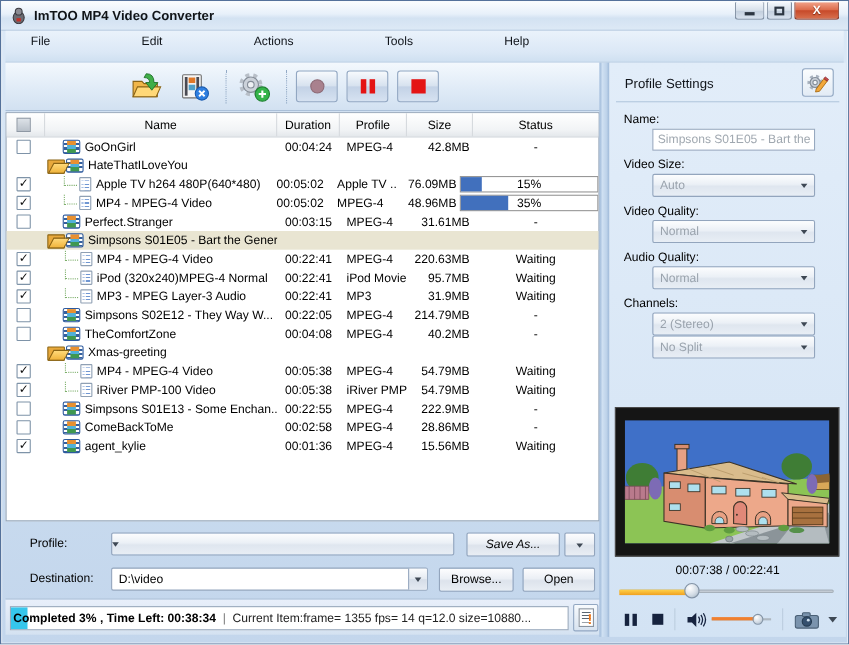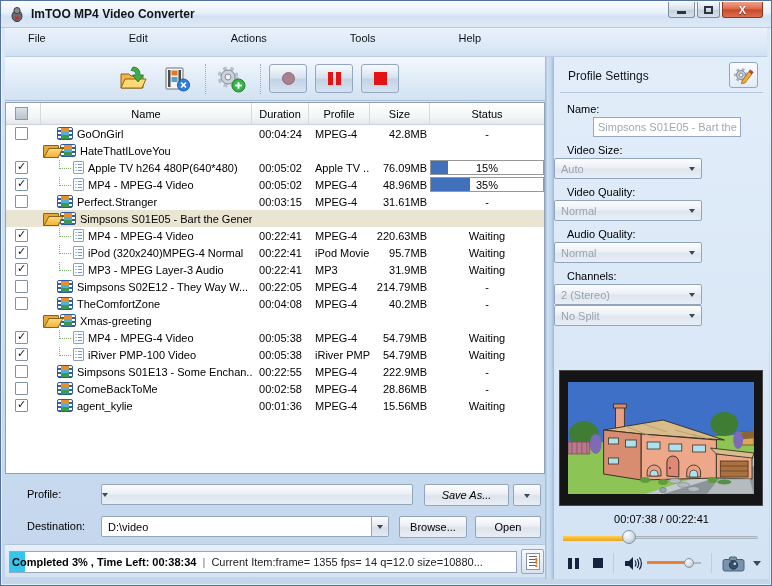--- a/index.html
+++ b/index.html
@@ -74,21 +74,21 @@
     repeating-linear-gradient(180deg,#ffffff 0 2px,#34609e 2px 4px);}
   .icn-folder{width:17px;height:13px;position:relative;}
   .icn-folder::before{content:"";position:absolute;left:0;top:1px;width:14px;height:11px;background:#e8a93c;border:1px solid #8a6414;border-radius:1px;}
   .icn-folder::after{content:"";position:absolute;left:3px;top:4px;width:13px;height:8px;background:linear-gradient(180deg,#ffd97a,#f0b43c);border:1px solid #8a6414;transform:skewX(-28deg);}
   .icn-doc{width:11px;height:13px;background:#fff;border:1px solid #8fa0b4;border-radius:1px;position:relative;}
   .icn-doc::before{content:"";position:absolute;left:4px;right:1px;top:2px;height:9px;
     background:repeating-linear-gradient(180deg,#6f96d2 0 1px,transparent 1px 3px);}
   .icn-doc::after{content:"";position:absolute;left:1px;top:2px;width:2px;height:9px;
     background:repeating-linear-gradient(180deg,#a8c0e4 0 1px,transparent 1px 3px);}
   .tree{width:12px;height:9px;border-left:1px dotted #7cae6a;border-bottom:1px dotted #7cae6a;margin:0 2px 7px 0;flex:none;}
-  .pbar{position:relative;width:114px;height:15px;border:1px solid #979797;background:#fff;}
+  .pbar{position:relative;width:126px;height:15px;border:1px solid #979797;background:#fff;}
   .pfill{position:absolute;left:0;top:0;bottom:0;background:#4170bd;}
   .ptext{position:absolute;left:0;right:0;top:0;text-align:center;font-size:11px;line-height:14px;color:#000;}
   
   .fieldrow{position:absolute;left:0;right:0;height:22px;font-size:11px;}
   .profile-row{top:427px;} .dest-row{top:459px;}
   .flabel{position:absolute;left:10px;top:4px;color:#000;padding-left:12px;}
   .combo{position:absolute;height:21px;border:1px solid #93a5bd;border-radius:2px;display:flex;align-items:center;
     background:linear-gradient(180deg,#fcfdfe 0%,#ebf0f6 45%,#dfe6ef 55%,#e8eef5 100%);}
   .combo-text{flex:1;padding:0 6px;white-space:nowrap;overflow:hidden;color:#000;}
   .combo.disabled .combo-text{color:#9aa3ad;}
@@ -124,21 +124,21 @@
   
   .right-panel{position:absolute;left:553px;top:56px;width:215px;height:522px;background:linear-gradient(180deg,#e2edf9,#d3e3f4);}
   .panel-title{position:absolute;left:14px;top:12px;font-size:12px;color:#10141a;}
   .edit-profile-btn{position:absolute;right:11px;top:5px;width:29px;height:26px;border:1px solid #92a7c2;border-radius:3px;
     background:linear-gradient(180deg,#fbfdfe,#e2ebf5);display:flex;align-items:center;justify-content:center;padding:0;}
   .panel-hr{position:absolute;left:6px;right:6px;top:35px;border-top:1px solid #b4c8de;}
   .pfields{position:absolute;left:0;right:0;top:39px;}
   .pf-label{margin:7px 0 2px 13px;font-size:11px;color:#000;}
   .pf-input{margin-left:39px;width:148px;height:20px;border:1px solid #97a9c0;background:#fff;color:#a0a8b0;
     font-size:11px;line-height:18px;padding:0 4px;white-space:nowrap;overflow:hidden;}
-  .pf-combo{position:relative;width:148px;height:21px;font-size:11px;display:flex;align-items:center;
+  .pf-combo{position:relative;margin-left:39px;width:148px;height:21px;font-size:11px;display:flex;align-items:center;
     border:1px solid #93a5bd;border-radius:2px;
     background:linear-gradient(180deg,#fcfdfe 0%,#ebf0f6 45%,#dfe6ef 55%,#e8eef5 100%);}
   
   .preview{position:absolute;left:5px;top:313px;width:204px;height:136px;background:#151515;border:1px solid #4a4a4a;}
   .scene{position:absolute;left:8px;right:8px;top:11px;bottom:11px;width:186px;height:112px;}
   .ptime{position:absolute;left:0;right:0;top:456px;text-align:center;font-size:11px;color:#000;}
   .seek{position:absolute;left:9px;right:11px;top:474px;height:14px;}
   .seek-track{position:absolute;left:0;right:0;top:5px;height:3px;background:#ccd4dc;border:1px solid #a6b0ba;border-radius:2px;}
   .seek-fill{position:absolute;left:0;top:5px;height:5px;background:linear-gradient(180deg,#ffd24a,#f0a020);}
   .seek-thumb{position:absolute;top:-1px;width:14px;height:14px;border-radius:50%;border:1px solid #8494a6;

